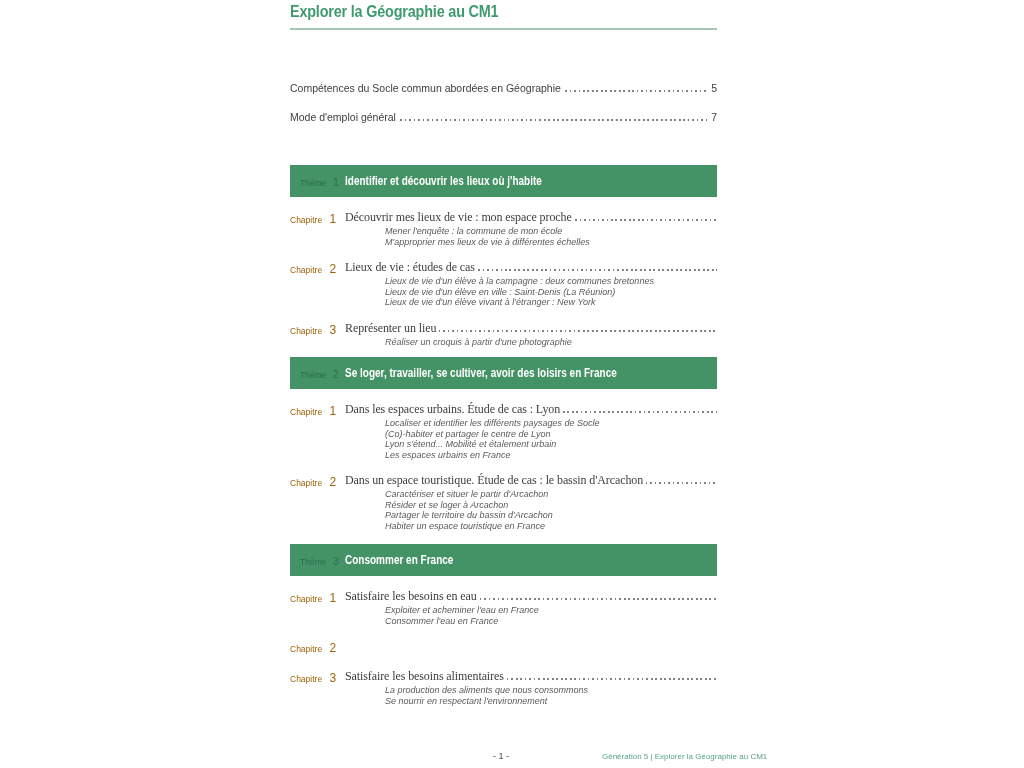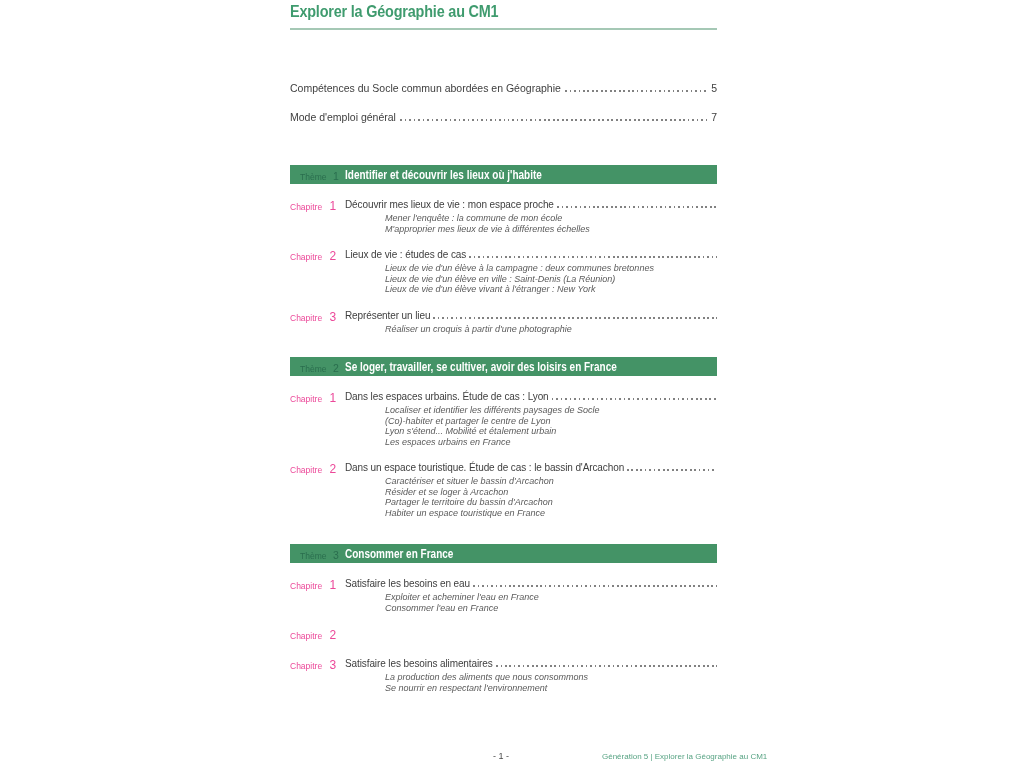--- a/index.html
+++ b/index.html
@@ -39,47 +39,47 @@
   }
   .fm-page { font-size:10.5px; color:#3e3e3e; }
 
   
   .theme-section { position:absolute; left:290px; width:427px; }
   #theme-0 { top:165px; }
   #theme-1 { top:357px; }
   #theme-2 { top:544px; }
 
   .theme-band {
-    height:19px; background:#449366;
+    height:32px; background:#449366;
     display:flex; align-items:center;
   }
   .band-label {
     flex:0 0 45px; margin-left:10px;
     color:#2a6e4e; white-space:nowrap;
   }
   .band-label-word { font-size:8.5px; }
   .band-label-num { font-size:10.5px; margin-left:2px; }
   .band-title {
     color:#ffffff; font-weight:bold; font-size:12.5px;
     white-space:nowrap; transform:scaleX(0.8); transform-origin:0 50%;
   }
 
   
   .chapter { display:flex; margin-top:14px; }
   #theme-0 .chapter:first-of-type { margin-top:16px; }
   #theme-1 .chapter:first-of-type { margin-top:17px; }
   #theme-2 .chapter:first-of-type { margin-top:13px; }
 
-  .ch-label { flex:0 0 55px; color:#ec4899; line-height:13px; white-space:nowrap; }
+  .ch-label { flex:0 0 55px; color:#a16207; line-height:13px; white-space:nowrap; }
   .ch-label-word { font-size:8.5px; }
   .ch-label-num { font-size:12px; margin-left:3px; }
 
   .ch-body { flex:1; min-width:0; }
   .ch-title-row { display:flex; align-items:flex-end; line-height:13px; }
-  .ch-title { font-size:10px; color:#3e3e3e; white-space:nowrap; letter-spacing:-0.1px; }
+  .ch-title { font-size:12px; color:#3e3e3e; white-space:nowrap; letter-spacing:-0.1px;font-family:Liberation Serif, serif; }
   .ch-title-row .leader { margin:0 0 3px 3px; }
   .subitems { margin-top:2px;margin-left:40px; }
   .subitem {
     font-size:9px; font-style:italic; color:#5a5a5a; line-height:10.5px;
     white-space:nowrap;
   }
 
   
   .footer-page {
     position:absolute; left:471px; top:751px; width:60px;
@@ -202,21 +202,21 @@
       <div class="ch-label">
         <span class="ch-label-word">Chapitre</span>
         <span class="ch-label-num">2</span>
       </div>
       <div class="ch-body">
         <div class="ch-title-row">
           <span class="ch-title">Dans un espace touristique. Étude de cas : le bassin d'Arcachon</span>
           <span class="leader"></span>
         </div>
         <div class="subitems">
-          <div class="subitem">Caractériser et situer le bassin d'Arcachon</div>
+          <div class="subitem">Caractériser et situer le partir d'Arcachon</div>
           <div class="subitem">Résider et se loger à Arcachon</div>
           <div class="subitem">Partager le territoire du bassin d'Arcachon</div>
           <div class="subitem">Habiter un espace touristique en France</div>
         </div>
       </div>
     </div>
   </div>
 
   <div class="theme-section" id="theme-2">
     <div class="theme-band">

